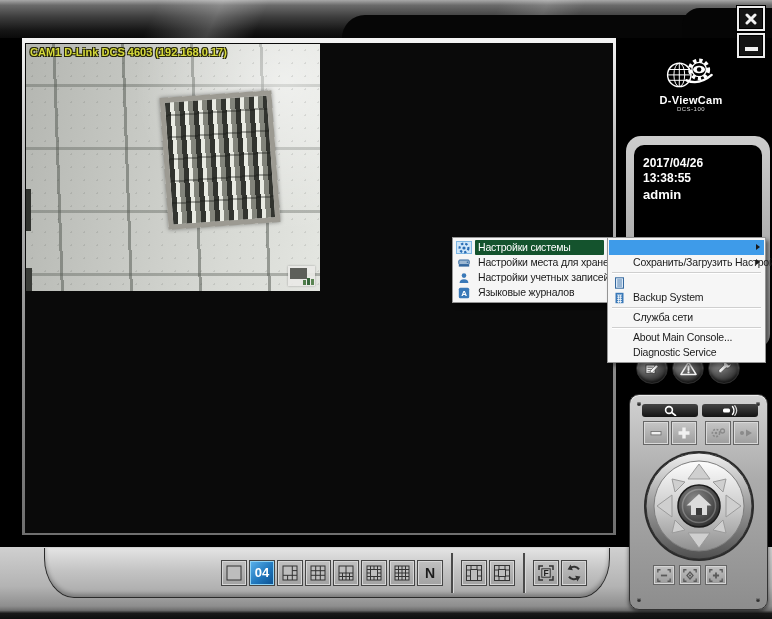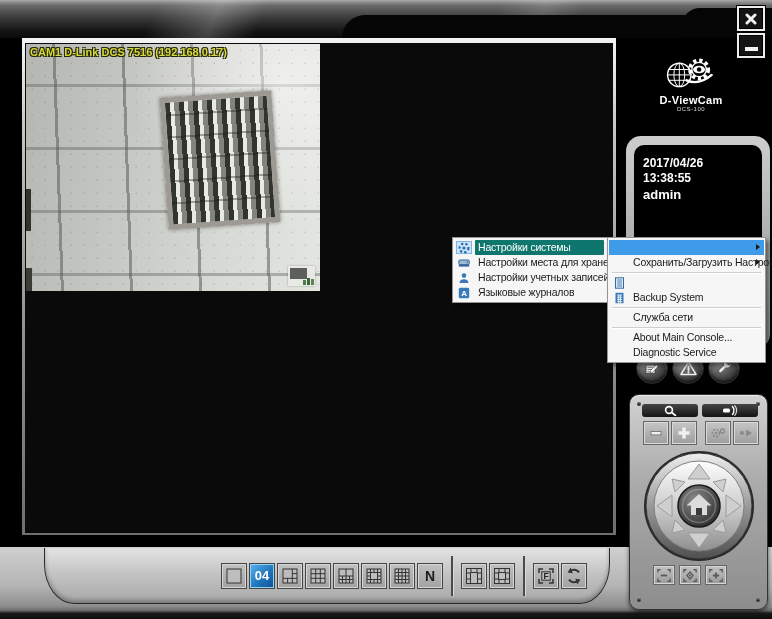--- a/index.html
+++ b/index.html
@@ -78,21 +78,21 @@
   .ptz-btn.dis{cursor:default;}
   .b-zoomout{left:13px;} .b-zoomin{left:41px;} .b-preset{left:75px;} .b-patrol{left:103px;}
   .joystick{position:absolute;left:13px;top:55px;width:112px;height:112px;cursor:pointer;}
   .focus-btns{position:absolute;left:23px;top:170px;display:flex;gap:4px;}
   .focus-btn{width:22px;height:20px;box-sizing:border-box;cursor:pointer;
     background:linear-gradient(180deg,#c2c2c2,#9b9b9b);border:1px solid #666;box-shadow:inset 0 0 0 1px #d5d5d5;
     display:flex;align-items:center;justify-content:center;padding:0;}
   
   .bottom-strip{position:absolute;left:0;top:547px;width:772px;height:72px;
     background:linear-gradient(180deg,#d0d0d0,#b3b3b3 55%,#8e8e8e 82%,#6d6d6d 88%,#1a1a1a 92%,#0e0e0e);}
-  .tray{position:absolute;left:44px;top:548px;width:566px;height:56px;box-sizing:border-box;
+  .tray{position:absolute;left:44px;top:548px;width:566px;height:50px;box-sizing:border-box;
     background:linear-gradient(180deg,#e4e4e4,#c4c4c4 45%,#a8a8a8);
     border:1px solid #2a2a2a;border-top:none;border-radius:0 0 30px 30px / 0 0 40px 40px;
     box-shadow:inset 0 -3px 4px rgba(0,0,0,.28);
     display:flex;align-items:center;padding-left:176px;gap:2px;}
   .tb-btn{width:26px;height:26px;box-sizing:border-box;flex:0 0 26px;cursor:pointer;padding:0;
     background:linear-gradient(180deg,#c0c0c0,#a2a2a2);border:1px solid #454545;
     box-shadow:inset 0 0 0 1px #d6d6d6;display:flex;align-items:center;justify-content:center;}
   .tb-btn.blue{background:linear-gradient(135deg,#5cb3ec,#2077bd 55%,#0b4f8f);
     box-shadow:inset 0 0 0 1px #8fd2f5;color:#fff;font-weight:bold;font-size:13px;}
   .tb-btn .nlabel{font-size:14px;font-weight:bold;color:#1c1c1c;}
@@ -100,21 +100,21 @@
   
   .menu{position:absolute;background:#f6f6f6;border:1px solid #959595;z-index:60;color:#1a1a1a;
     box-shadow:3px 3px 4px rgba(0,0,0,.45);font-size:10.5px;letter-spacing:-0.2px;padding:2px 1px;box-sizing:border-box;}
   .menu1{left:452px;top:237px;width:156px;}
   .menu2{left:607px;top:237px;width:159px;}
   .mi{display:flex;align-items:center;height:15px;padding:0 2px;position:relative;cursor:pointer;}
   .mi .ic{flex:0 0 16px;width:16px;height:13px;display:flex;align-items:center;justify-content:center;
     margin-right:3px;box-sizing:border-box;}
   .mi .ic.sel{background:#cfe6f9;border:1px solid #7db6e3;}
   .mi .lbl{flex:1;height:15px;line-height:15px;padding-left:3px;white-space:nowrap;border-radius:1px;}
-  .mi .lbl.hl{background:#0f766e;color:#fff;}
+  .mi .lbl.hl{background:#14532d;color:#fff;}
   .mi.hlrow{background:#3e9be9;color:#fff;}
   .subarrow{position:absolute;right:4px;top:4px;width:0;height:0;
     border-left:4px solid #1a1a1a;border-top:3.5px solid transparent;border-bottom:3.5px solid transparent;}
   .msep{height:1px;background:#cfcfcf;margin:2px 3px;box-shadow:0 1px 0 #fff;}
   .gut{flex:0 0 16px;margin-right:3px;}
 </style>
 </head>
 <body>
 
 <div class="window">
@@ -136,21 +136,21 @@
 
   <div class="display-frame">
     <div class="display-inner">
       <div class="cam-feed">
         <div class="feed-grid"></div>
         <div class="feed-light"></div>
         <div class="feed-speckle"></div>
         <div class="fixture"></div>
         <div class="wall-sliver1"></div>
         <div class="wall-sliver2"></div>
-        <div class="cam-label">CAM1 D-Link DCS 7516 (192.168.0.17)</div>
+        <div class="cam-label">CAM1 D-Link DCS 4603 (192.168.0.17)</div>
         <div class="osd">
           <div class="osd-screen"></div>
           <svg class="osd-green" width="11" height="9" viewBox="0 0 11 9">
             <rect x="0" y="4" width="3" height="5" fill="#4f7d4a"></rect>
             <rect x="4" y="2" width="3" height="7" fill="#36663a"></rect>
             <rect x="8" y="3" width="3" height="6" fill="#5a8452"></rect>
           </svg>
         </div>
       </div>
     </div>

